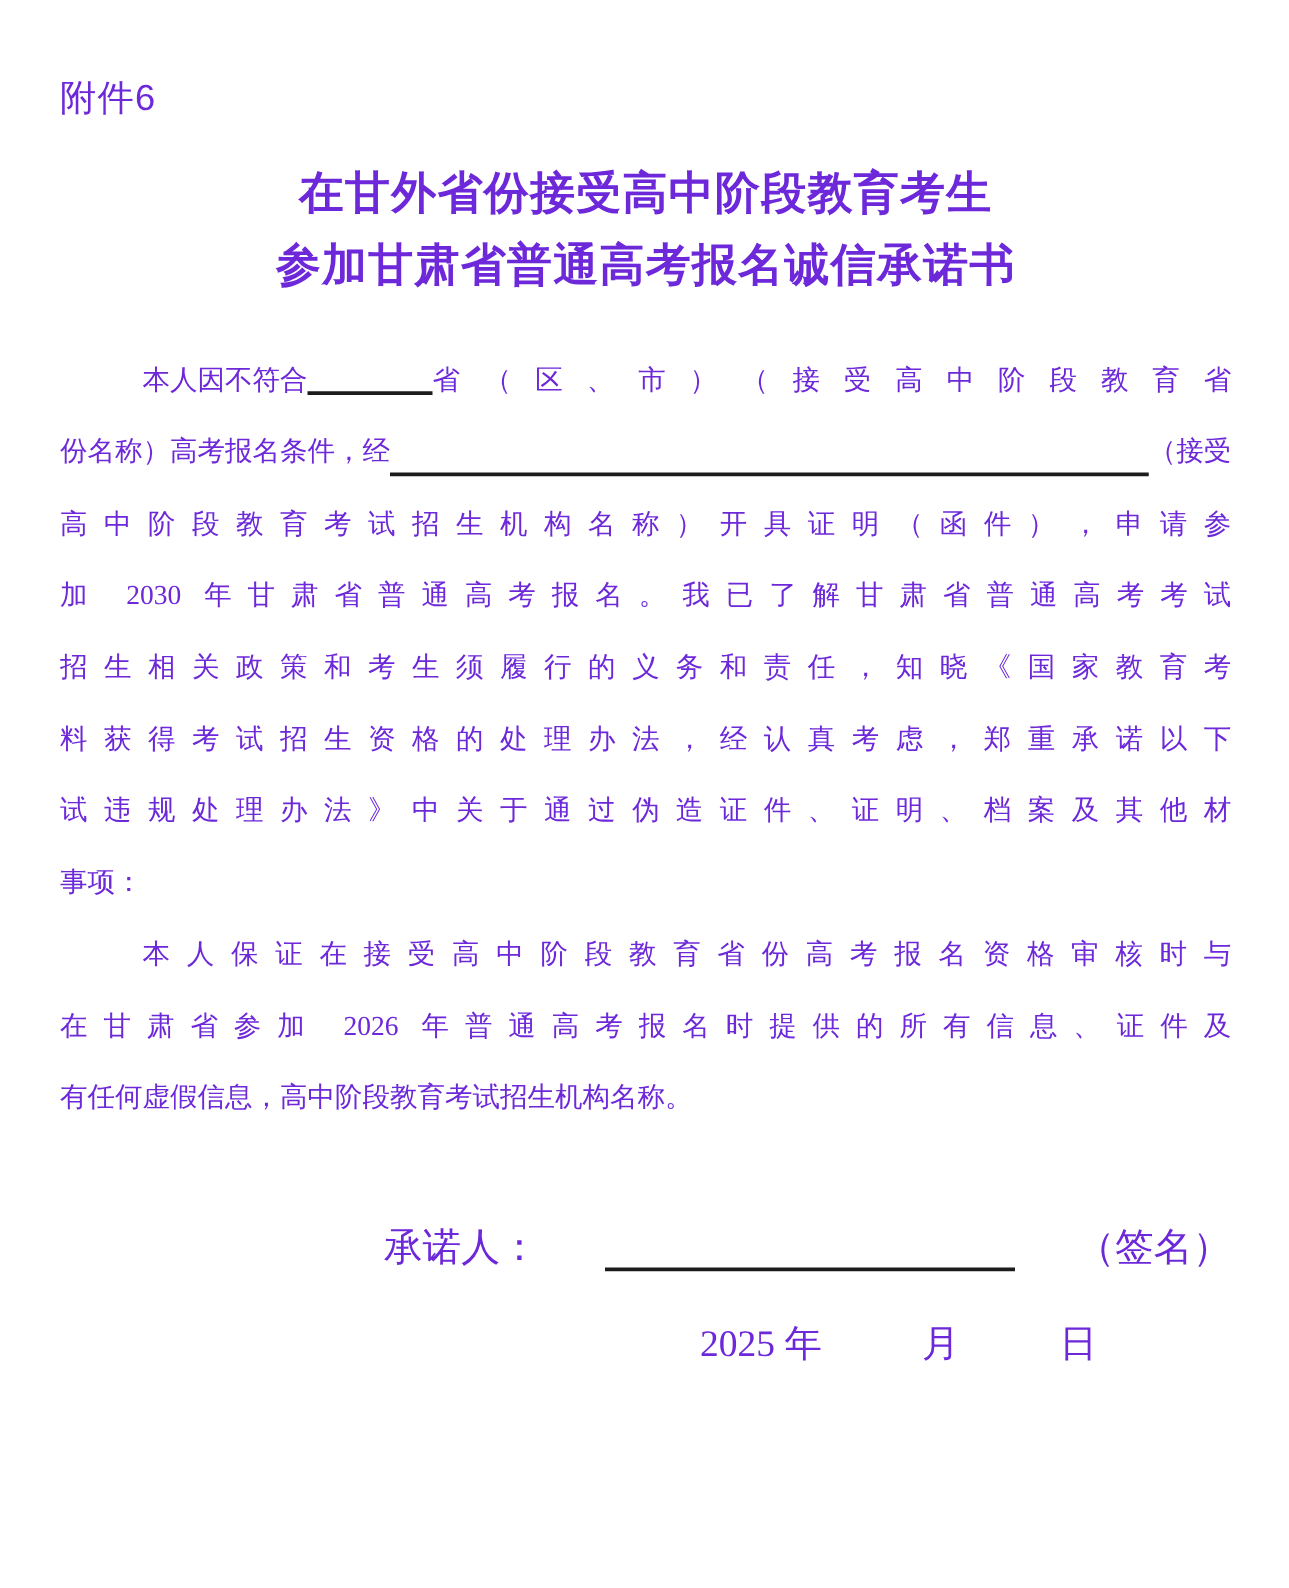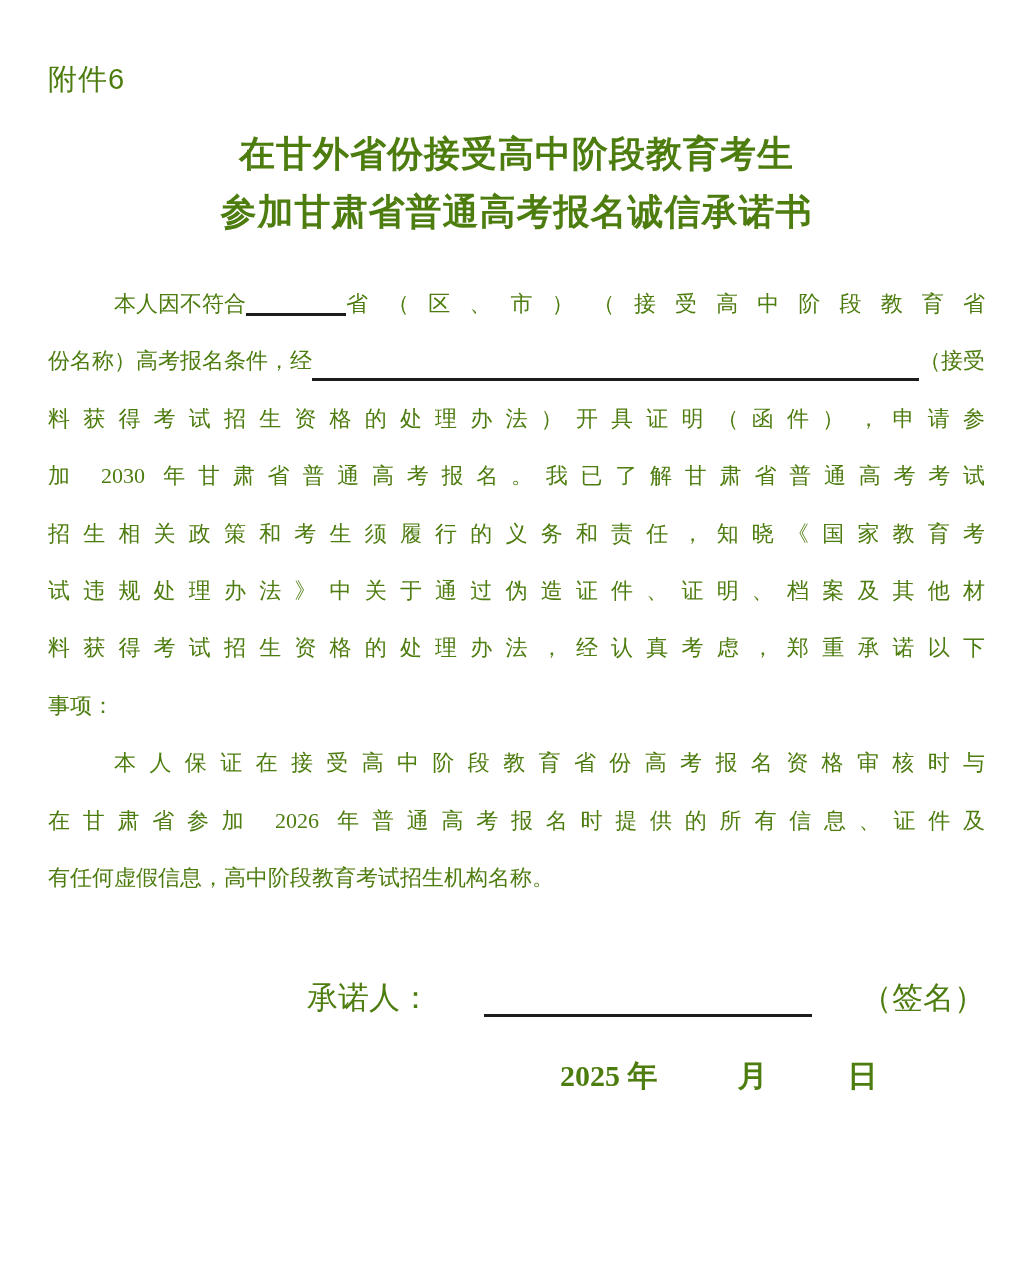--- a/index.html
+++ b/index.html
@@ -6,21 +6,21 @@
     margin: 0;
     padding: 0;
     background: #ffffff;
   }
   .page {
     position: relative;
     width: 1031px;
     height: 1270px;
     box-sizing: border-box;
     background: #ffffff;
-    color: #4d7c0f;
+    color: #6d28d9;
     padding: 62px 46px 0 48px;
     font-family: "Liberation Serif", "DejaVu Serif", serif;
     overflow: hidden;
   }
   .attachment-label {
     font-family: "Liberation Sans", "DejaVu Sans", sans-serif;
     font-size: 29px;
     line-height: 35px;
     letter-spacing: 1px;
   }
@@ -97,21 +97,20 @@
   .blank.b-id   { width: 327px; margin-left: 26px; }
   .date-row {
     display: flex;
     align-items: baseline;
     gap: 80px;
     margin-top: 21px;
     margin-left: 512px;
     font-size: 30px;
     height: 57px;
     line-height: 57px;
-    font-weight: bold;
   }
 </style>
 </head>
 <body>
 
 <div class="page">
 
   <div class="attachment-label">附件6</div>
 
   <div class="doc-title">
@@ -126,25 +125,25 @@
       <span class="blank b-province"></span>
       <span class="seg spread">省（区、市）（接受高中阶段教育省</span>
     </div>
 
     <div class="line flexline">
       <span class="seg">份名称）高考报名条件，经</span>
       <span class="blank b-flex"></span>
       <span class="seg">（接受</span>
     </div>
 
-    <div class="line">料获得考试招生资格的处理办法）开具证明（函件），申请参</div>
+    <div class="line">高中阶段教育考试招生机构名称）开具证明（函件），申请参</div>
     <div class="line">加 2030 年甘肃省普通高考报名。我已了解甘肃省普通高考考试</div>
     <div class="line">招生相关政策和考生须履行的义务和责任，知晓《国家教育考</div>
+    <div class="line">料获得考试招生资格的处理办法，经认真考虑，郑重承诺以下</div>
     <div class="line">试违规处理办法》中关于通过伪造证件、证明、档案及其他材</div>
-    <div class="line">料获得考试招生资格的处理办法，经认真考虑，郑重承诺以下</div>
     <div class="line last-left">事项：</div>
 
     <div class="line indent">本人保证在接受高中阶段教育省份高考报名资格审核时与</div>
     <div class="line">在甘肃省参加 2026 年普通高考报名时提供的所有信息、证件及</div>
     <div class="line last-left">有任何虚假信息，高中阶段教育考试招生机构名称。</div>
 
   </div>
 
   <div class="sig-block">
 

